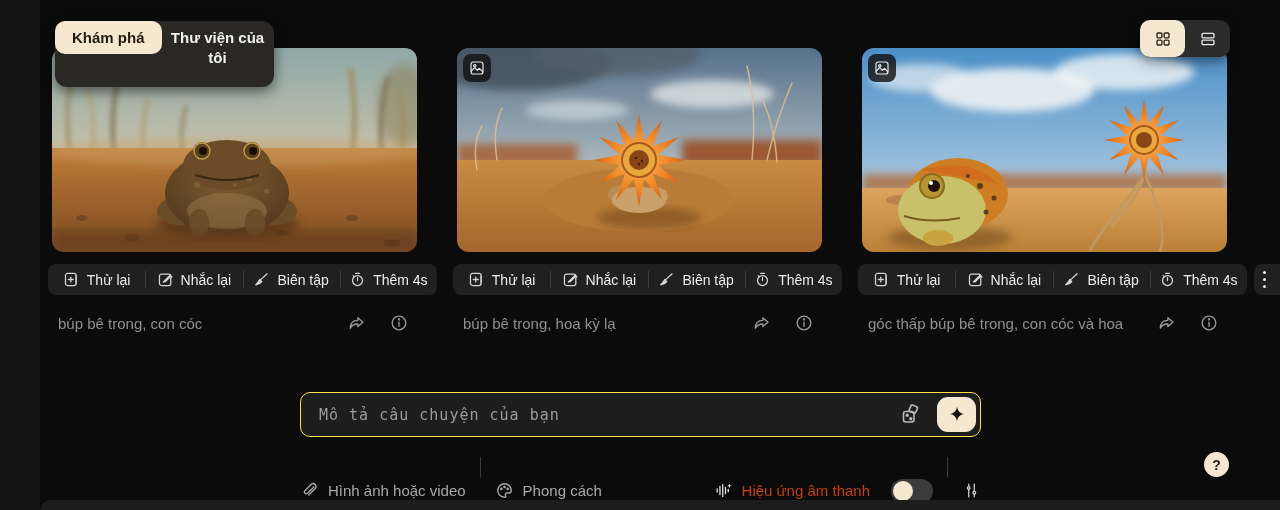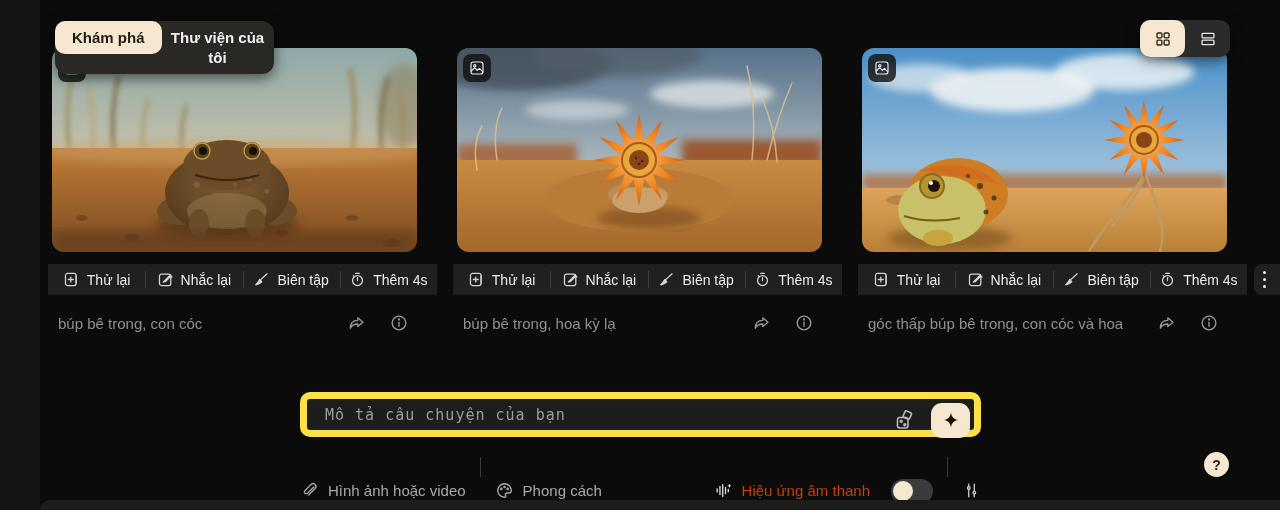--- a/index.html
+++ b/index.html
@@ -10,57 +10,57 @@
   .bottom-band { position:absolute; left:40px; top:500px; width:1240px; height:10px;
                  background:#1c1c1c; border-radius:12px 0 0 0; }
 
   
   .tab-group { position:absolute; left:55px; top:21px; display:flex; align-items:flex-start;
                background:#2a2824; border-radius:12px; box-shadow:0 4px 14px rgba(0,0,0,.55); }
   .tab { font-size:15px; cursor:pointer; }
   .tab.active { background:#f6e8d0; color:#211c12; font-weight:700; border-radius:10px;
                 padding:8px 17px;text-align:right; }
   .tab.inactive { color:#f1f1f1; font-weight:600; width:112px; text-align:center;
-                  padding:7px 4px 5px; line-height:1.35; }
+                  padding:7px 4px 18px; line-height:1.35; }
 
   
   .view-toggle { position:absolute; left:1140px; top:20px; display:flex; background:#2b2b2b;
                  border-radius:10px; box-shadow:0 4px 14px rgba(0,0,0,.5); }
   .view-btn { width:45px; height:37px; display:flex; align-items:center; justify-content:center;
               cursor:pointer; border-radius:10px; }
   .view-btn.active { background:#f6e8d0; }
 
   
   .card-img { position:absolute; top:48px; width:365px; height:204px; border-radius:12px;
               overflow:hidden; background:#222; }
   .card-img svg { display:block; }
   .img-badge { position:absolute; left:6px; top:6px; width:28px; height:28px; border-radius:8px;
                background:rgba(18,18,18,.82); display:flex; align-items:center; justify-content:center; }
 
   .action-bar { position:absolute; top:264px; width:389px; height:31px; background:#202020;
-                border-radius:0; display:flex; align-items:stretch; }
+                border-radius:8px; display:flex; align-items:stretch; }
   .action-btn { flex:1 1 25%; display:flex; align-items:center; justify-content:center; gap:7px;
                 color:#ececec; font-size:14px; font-weight:500; cursor:pointer; position:relative; }
   .action-btn + .action-btn::before { content:""; position:absolute; left:0; top:7px; bottom:7px;
                 width:1px; background:#3d3d3d; }
   .more-btn { position:absolute; left:1254px; top:264px; width:34px; height:31px; background:#202020;
               border-radius:8px; display:flex; flex-direction:column; align-items:flex-start;
               justify-content:center; gap:4px; padding-left:9px; cursor:pointer; }
   .more-btn i { width:3px; height:3px; border-radius:50%; background:#f0f0f0; display:block; }
 
   .caption-row { position:absolute; top:308px; width:389px; height:30px; display:flex;
                  align-items:center;gap:28px; }
   .caption-text { color:#909090; font-size:15px; padding-left:10px; flex:1 1 auto;
                   white-space:nowrap; overflow:hidden; }
   .caption-icons { display:flex; align-items:center; gap:22px; padding-right:28px; }
   .caption-icons .ic { cursor:pointer; display:flex; }
 
   
   .prompt-bar { position:absolute; left:300px; top:392px; width:681px; height:45px;
-                background:#1d1d1d; border:7px solid #fde047; border-radius:10px; }
+                background:#1d1d1d; border:1px solid #fde047; border-radius:10px; }
   .prompt-input { position:absolute; left:0; top:0; height:100%; width:580px; background:transparent;
                   border:none; outline:none; padding:0 0 0 18px; color:#e8e8e8;
                   font-family:"DejaVu Sans Mono", monospace; font-size:15px; letter-spacing:1px; }
   .prompt-input::placeholder { color:#9b9b9b; }
   .dice-btn { position:absolute; right:56px; top:9px; width:26px; height:26px; display:flex;
               align-items:center; justify-content:center; cursor:pointer; }
   .generate-btn { position:absolute; right:4px; top:4px; width:39px; height:35px; background:#f6e8d0;
                   border:none; border-radius:11px; display:flex; align-items:center;
                   justify-content:center; cursor:pointer; }
 

